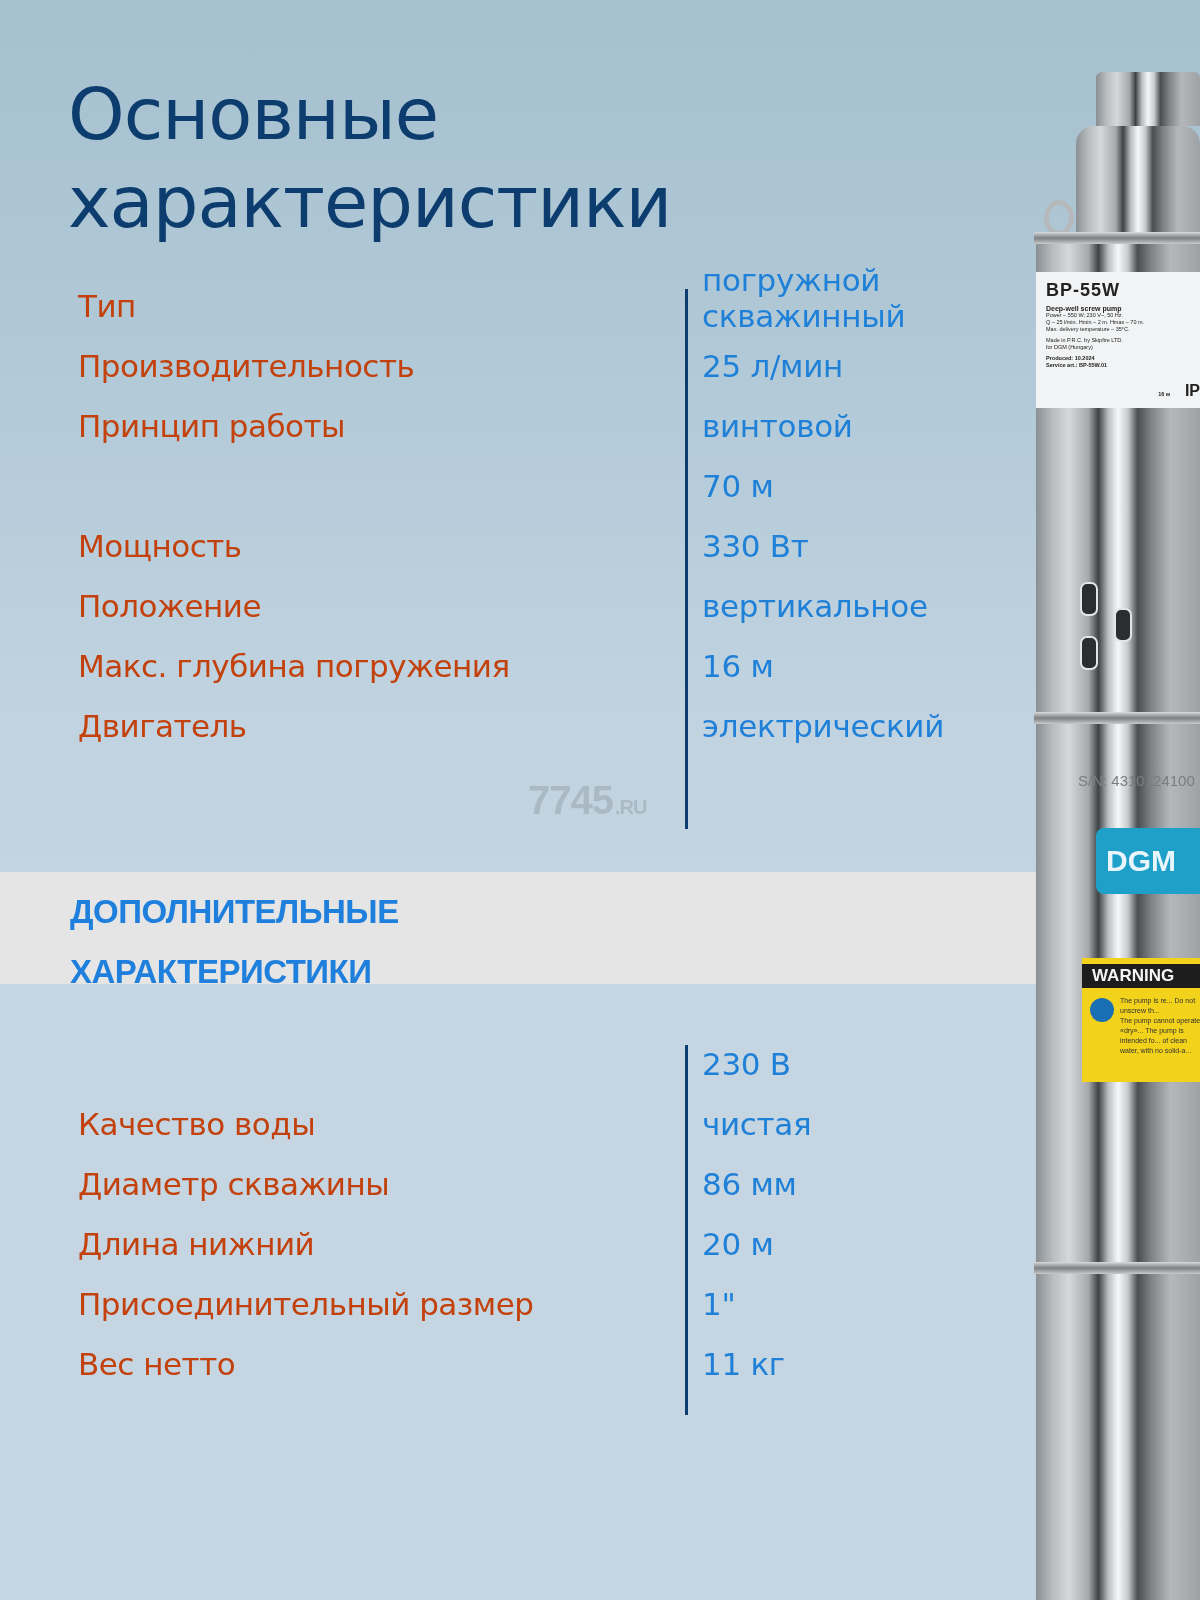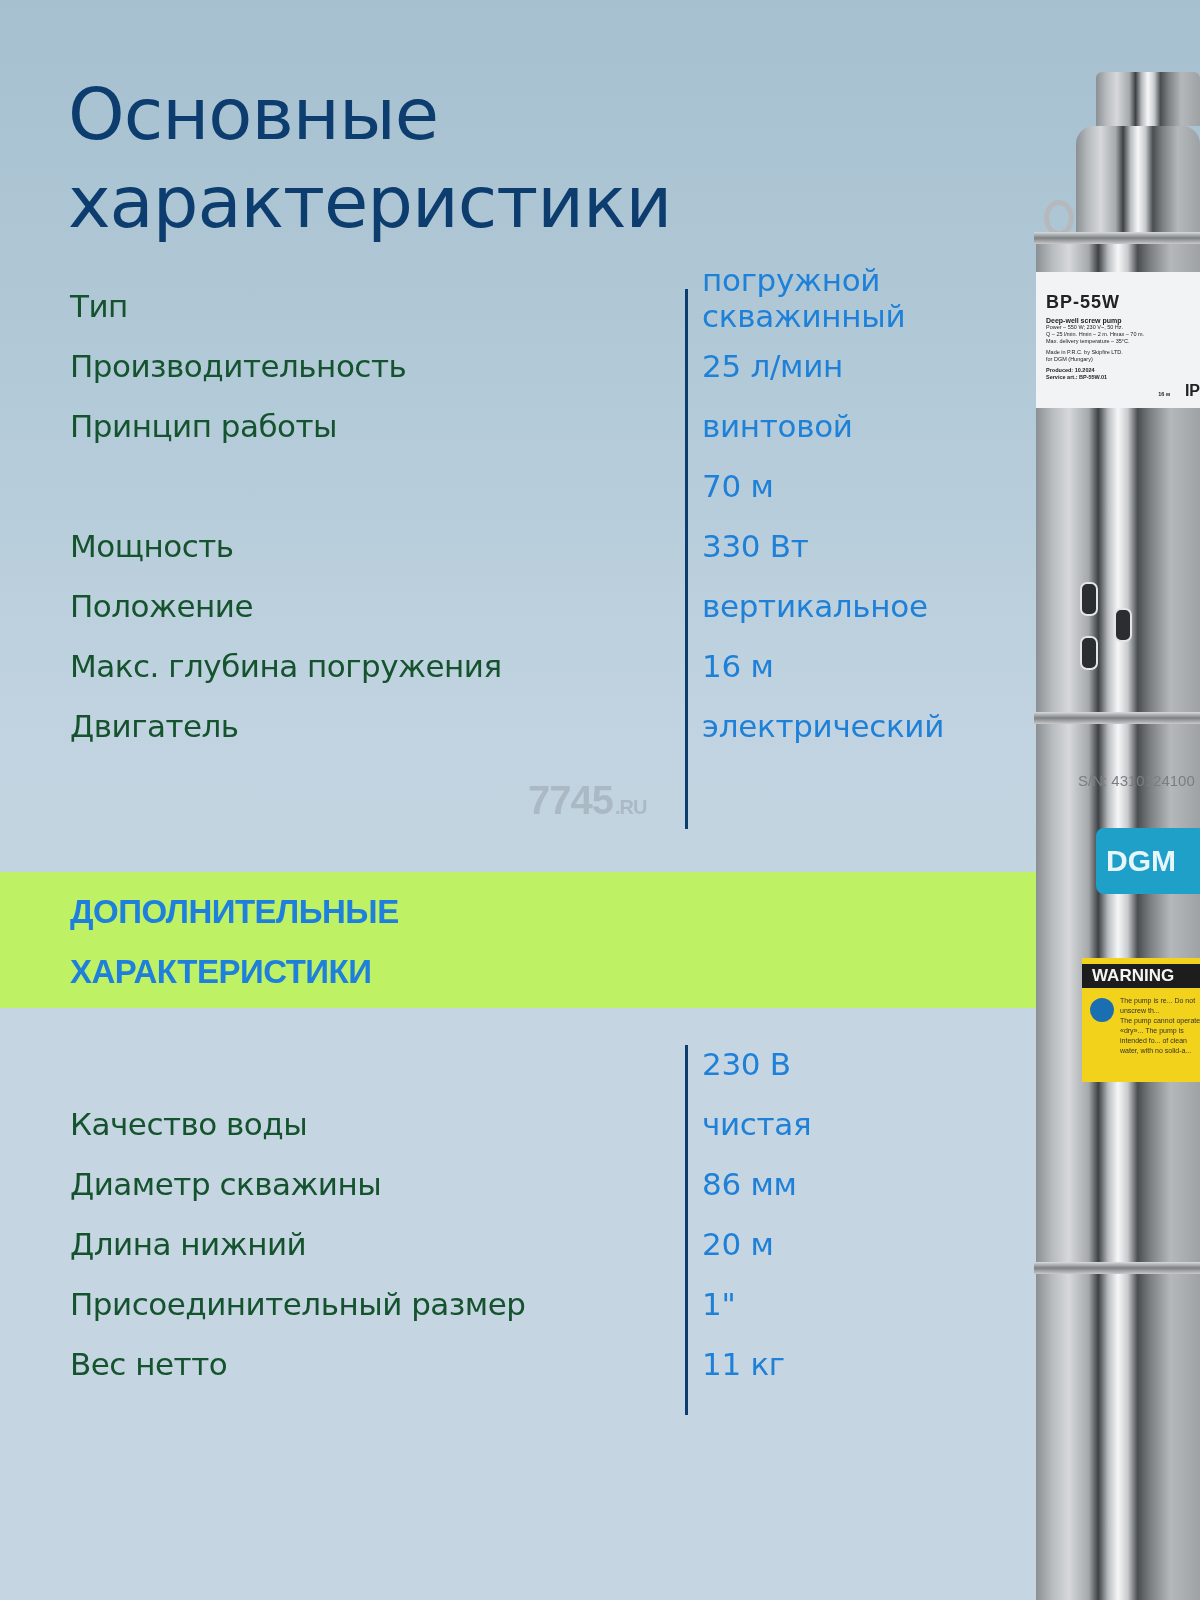--- a/index.html
+++ b/index.html
@@ -9,28 +9,28 @@
     background: linear-gradient(180deg, #a6c0cf 0%, #b3cad8 25%, #c1d3e0 45%, #c5d5e2 60%, #c5d5e2 100%);
   }
   .page-title {
     position: absolute; left: 68px; top: 70px; margin: 0;
     color: #0c3d6e; font-size: 72px; line-height: 88px; font-weight: 400; letter-spacing: -1px;
   }
   .page-title span { display: block; }
   .spec-table { position: absolute; left: 70px; width: 960px; }
   .spec-row { position: relative; height: 60px; }
   .spec-label {
-    position: absolute; left: 0; bottom: 16px; color: #14532d; font-size: 31px; white-space: nowrap; letter-spacing: -0.5px;
+    position: absolute; left: 8px; bottom: 16px; color: #c2410c; font-size: 31px; white-space: nowrap; letter-spacing: -0.5px;
   }
   .spec-value {
     position: absolute; left: 632px; bottom: 16px; color: #1f80d8; font-size: 31px; white-space: nowrap; letter-spacing: -0.3px; line-height: 36px;
   }
   .divider { position: absolute; left: 685px; width: 3px; background: #0c3d6e; }
   .banner {
-    position: absolute; left: 0; top: 872px; width: 1048px; height: 136px; background: #bef264;
+    position: absolute; left: 0; top: 872px; width: 1048px; height: 112px; background: #e5e5e5;
   }
   .banner-title {
     position: absolute; left: 70px; top: 10px; margin: 0; color: #1f7fdc; font-size: 33px; font-weight: bold;
     line-height: 60px; letter-spacing: -0.5px; font-family: "Liberation Sans", sans-serif;
   }
   .banner-title span { display: block; }
   .watermark {
     position: absolute; left: 528px; top: 778px; color: #a9b7c2; font-size: 40px; font-weight: bold;
     font-family: "Liberation Sans", sans-serif; letter-spacing: -1px; opacity: 0.9;
   }
@@ -40,21 +40,21 @@
   .metal {
     background: linear-gradient(90deg, #8a8f93 0%, #b8bcbf 10%, #d6d8da 20%, #a5a9ac 32%, #3e4245 38%, #b9bdc0 44%, #f6f7f8 50%, #c7cacc 56%, #4a4e51 62%, #7d8184 70%, #b4b8bb 82%, #9ea2a5 100%);
   }
   .pump-cap { position: absolute; left: 60px; top: 0; width: 104px; height: 54px; border-radius: 6px 6px 0 0; }
   .pump-neck { position: absolute; left: 40px; top: 54px; width: 124px; height: 106px; border-radius: 18px 18px 0 0; }
   .pump-eyelet { position: absolute; left: 8px; top: 128px; width: 20px; height: 26px; border: 5px solid #b6b9bb; border-radius: 50%; }
   .pump-body { position: absolute; left: 0; top: 160px; width: 164px; height: 1368px; }
   .ring { position: absolute; left: -2px; width: 168px; height: 12px; background: linear-gradient(180deg, #d9dbdc, #7d8083 50%, #c8cacb); }
   .slot { position: absolute; width: 14px; height: 30px; border-radius: 7px; background: #2b2e30; border: 2px solid #e3e5e6; }
   .pump-label {
-    position: absolute; left: 0; top: 200px; width: 164px; height: 136px; background: #f2f3f4; padding: 20px 10px; box-sizing: border-box;
+    position: absolute; left: 0; top: 200px; width: 164px; height: 136px; background: #f2f3f4; padding: 8px 10px; box-sizing: border-box;
     font-family: "Liberation Sans", sans-serif; color: #222;
   }
   .pump-label .model { font-size: 18px; font-weight: bold; letter-spacing: 1px; }
   .pump-label .sub { font-size: 7px; font-weight: bold; margin-top: 4px; }
   .pump-label .fine { font-size: 5.5px; line-height: 7px; }
   .pump-label .ip { position: absolute; right: 0; bottom: 8px; font-size: 16px; font-weight: bold; }
   .serial { position: absolute; left: 42px; top: 700px; font-size: 15px; color: #7a7e81; font-family: "Liberation Sans", sans-serif; white-space: nowrap; }
   .dgm-logo {
     position: absolute; left: 60px; top: 756px; width: 110px; height: 66px; background: #1ea0c9; border-radius: 8px;
     color: #e8f6fb; font-size: 30px; font-weight: bold; font-family: "Liberation Sans", sans-serif; line-height: 66px; padding-left: 10px; box-sizing: border-box;

